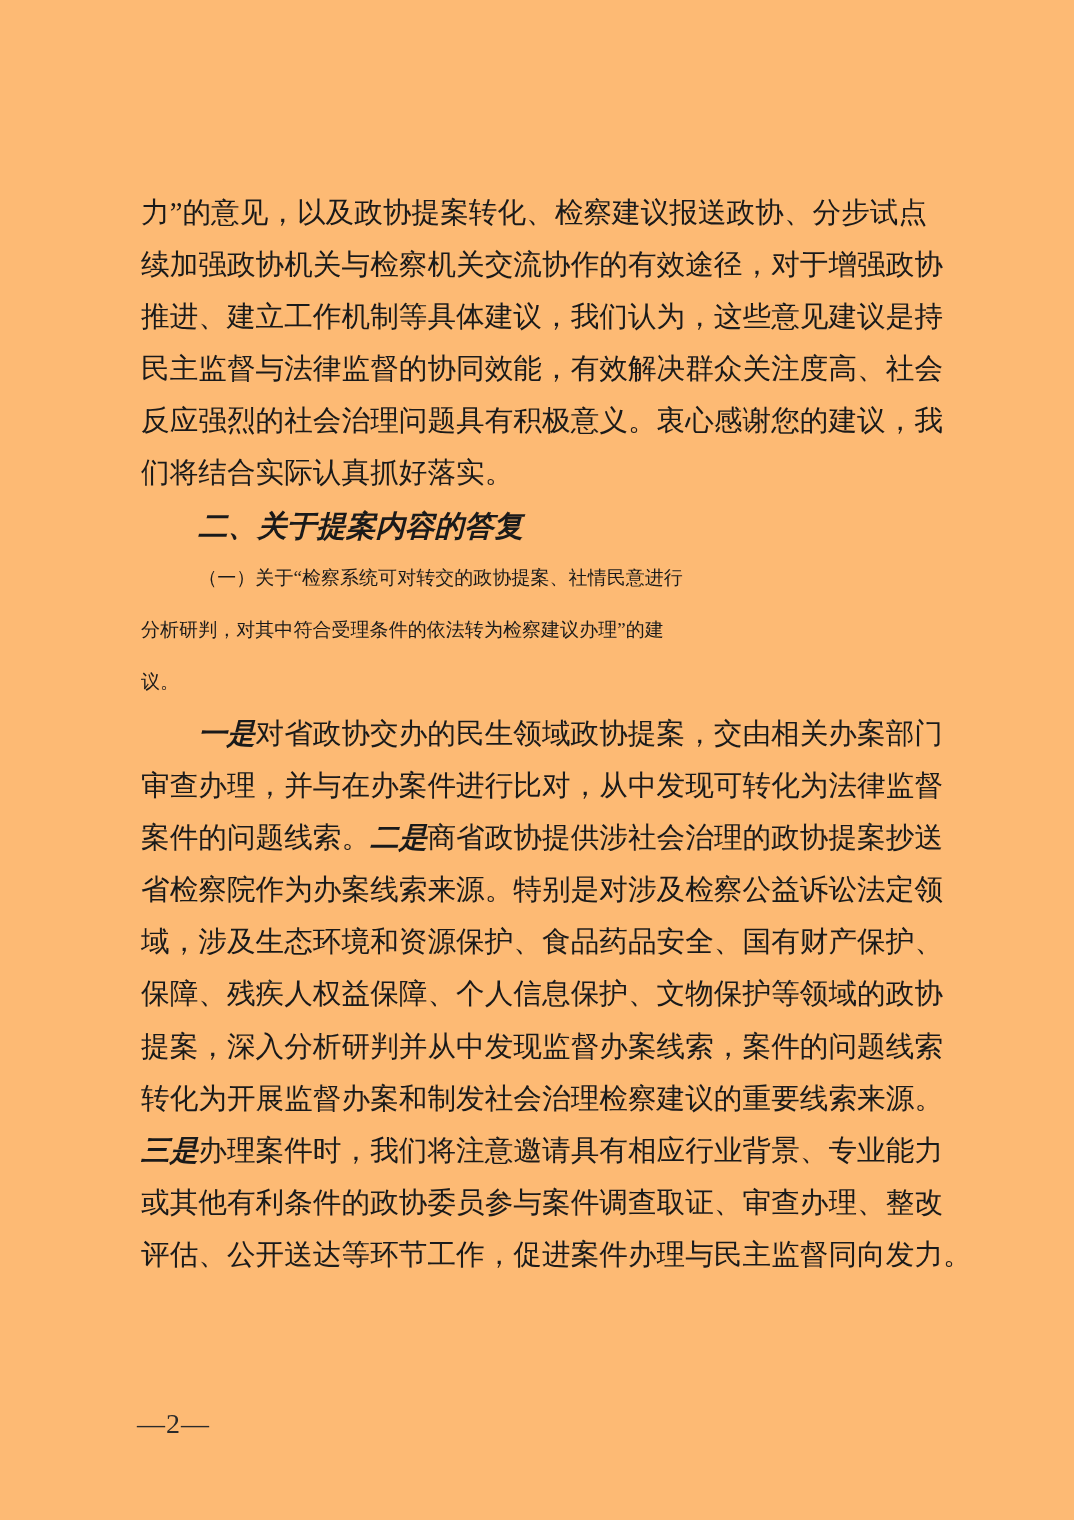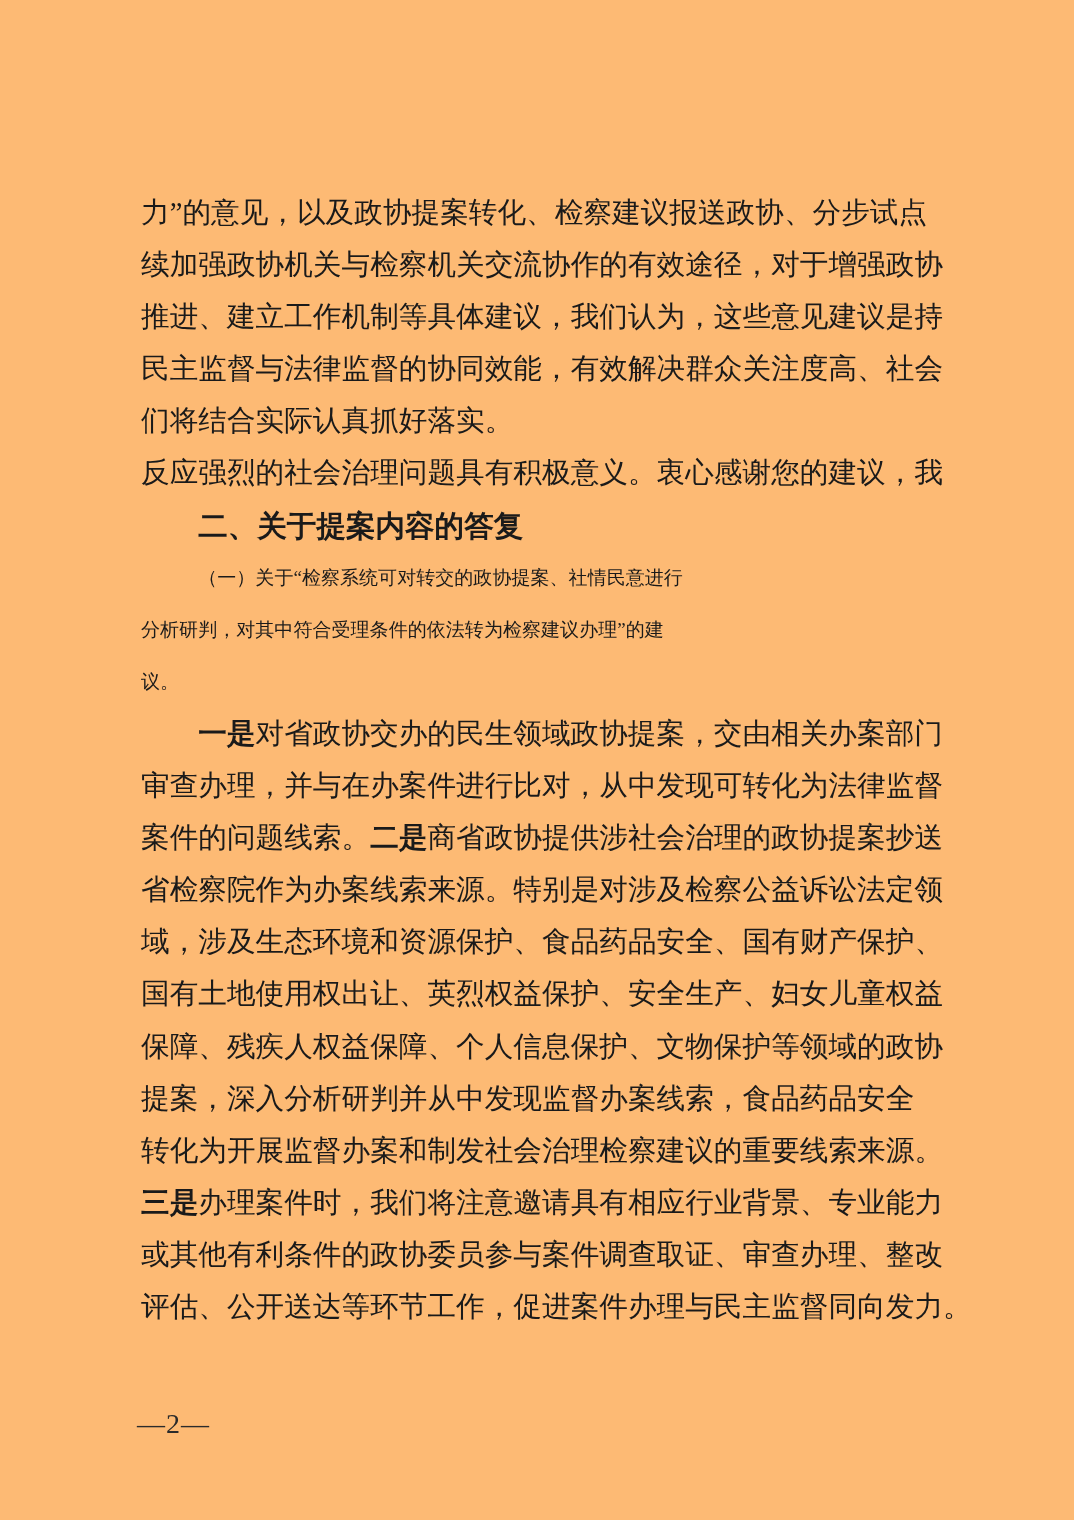--- a/index.html
+++ b/index.html
@@ -37,20 +37,21 @@
     font-family: "Liberation Sans", "DejaVu Sans", sans-serif;
     font-weight: 700;
     font-size: 29.5px;
   }
   .line.kaiti {
     
     font-size: 19px;
   }
   .bold {
     font-weight: 700;
+    font-style: italic;
   }
   .page-number {
     position: absolute;
     left: 137px;
     top: 1402px;
     height: 44px;
     line-height: 44px;
     font-size: 28px;
     letter-spacing: 1px;
     color: #2b2b2b;
@@ -59,33 +60,32 @@
 </style>
 </head>
 <body>
 
 <div class="page">
   <main class="text-block">
       <div class="line body"><span>力”的意见，以及政协提案转化、检察建议报送政协、分步试点</span></div>
       <div class="line body"><span>续加强政协机关与检察机关交流协作的有效途径，对于增强政协</span></div>
       <div class="line body"><span>推进、建立工作机制等具体建议，我们认为，这些意见建议是持</span></div>
       <div class="line body"><span>民主监督与法律监督的协同效能，有效解决群众关注度高、社会</span></div>
+      <div class="line body"><span>反应强烈的社会治理问题具有积极意义。衷心感谢您的建议，我</span></div>
       <div class="line body"><span>们将结合实际认真抓好落实。</span></div>
-      <div class="line body"><span>反应强烈的社会治理问题具有积极意义。衷心感谢您的建议，我</span></div>
       <div class="line heading indent"><span class="bold">二、关于提案内容的答复</span></div>
       <div class="line kaiti indent"><span>（一）关于“检察系统可对转交的政协提案、社情民意进行</span></div>
       <div class="line kaiti"><span>分析研判，对其中符合受理条件的依法转为检察建议办理”的建</span></div>
       <div class="line kaiti"><span>议。</span></div>
       <div class="line body indent"><span class="bold">一是</span><span>对省政协交办的民生领域政协提案，交由相关办案部门</span></div>
       <div class="line body"><span>审查办理，并与在办案件进行比对，从中发现可转化为法律监督</span></div>
       <div class="line body"><span>案件的问题线索。</span><span class="bold">二是</span><span>商省政协提供涉社会治理的政协提案抄送</span></div>
       <div class="line body"><span>省检察院作为办案线索来源。特别是对涉及检察公益诉讼法定领</span></div>
       <div class="line body"><span>域，涉及生态环境和资源保护、食品药品安全、国有财产保护、</span></div>
-      <div class="line body"><span>国有土地使用权出让、英烈权益保护、安全生产、妇女儿童权益</span></div>
       <div class="line body"><span>保障、残疾人权益保障、个人信息保护、文物保护等领域的政协</span></div>
-      <div class="line body"><span>提案，深入分析研判并从中发现监督办案线索，食品药品安全</span></div>
+      <div class="line body"><span>提案，深入分析研判并从中发现监督办案线索，案件的问题线索</span></div>
       <div class="line body"><span>转化为开展监督办案和制发社会治理检察建议的重要线索来源。</span></div>
       <div class="line body"><span class="bold">三是</span><span>办理案件时，我们将注意邀请具有相应行业背景、专业能力</span></div>
       <div class="line body"><span>或其他有利条件的政协委员参与案件调查取证、审查办理、整改</span></div>
       <div class="line body"><span>评估、公开送达等环节工作，促进案件办理与民主监督同向发力。</span></div>
     </main>
   <div class="page-number">—2—</div>
 </div>
 
 </body></html>

